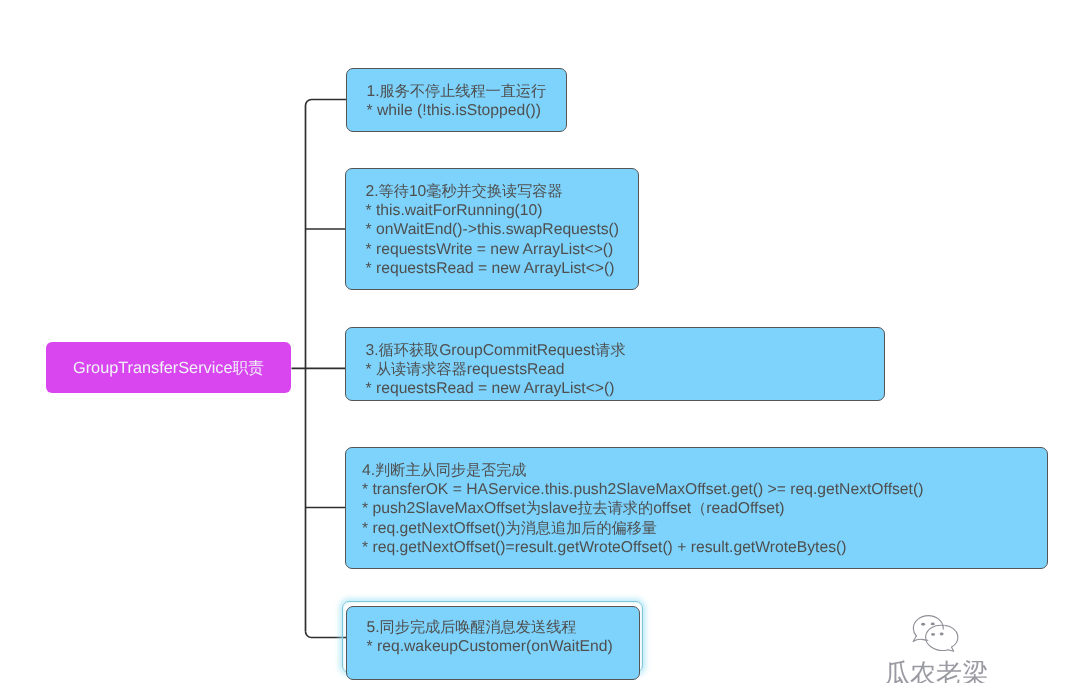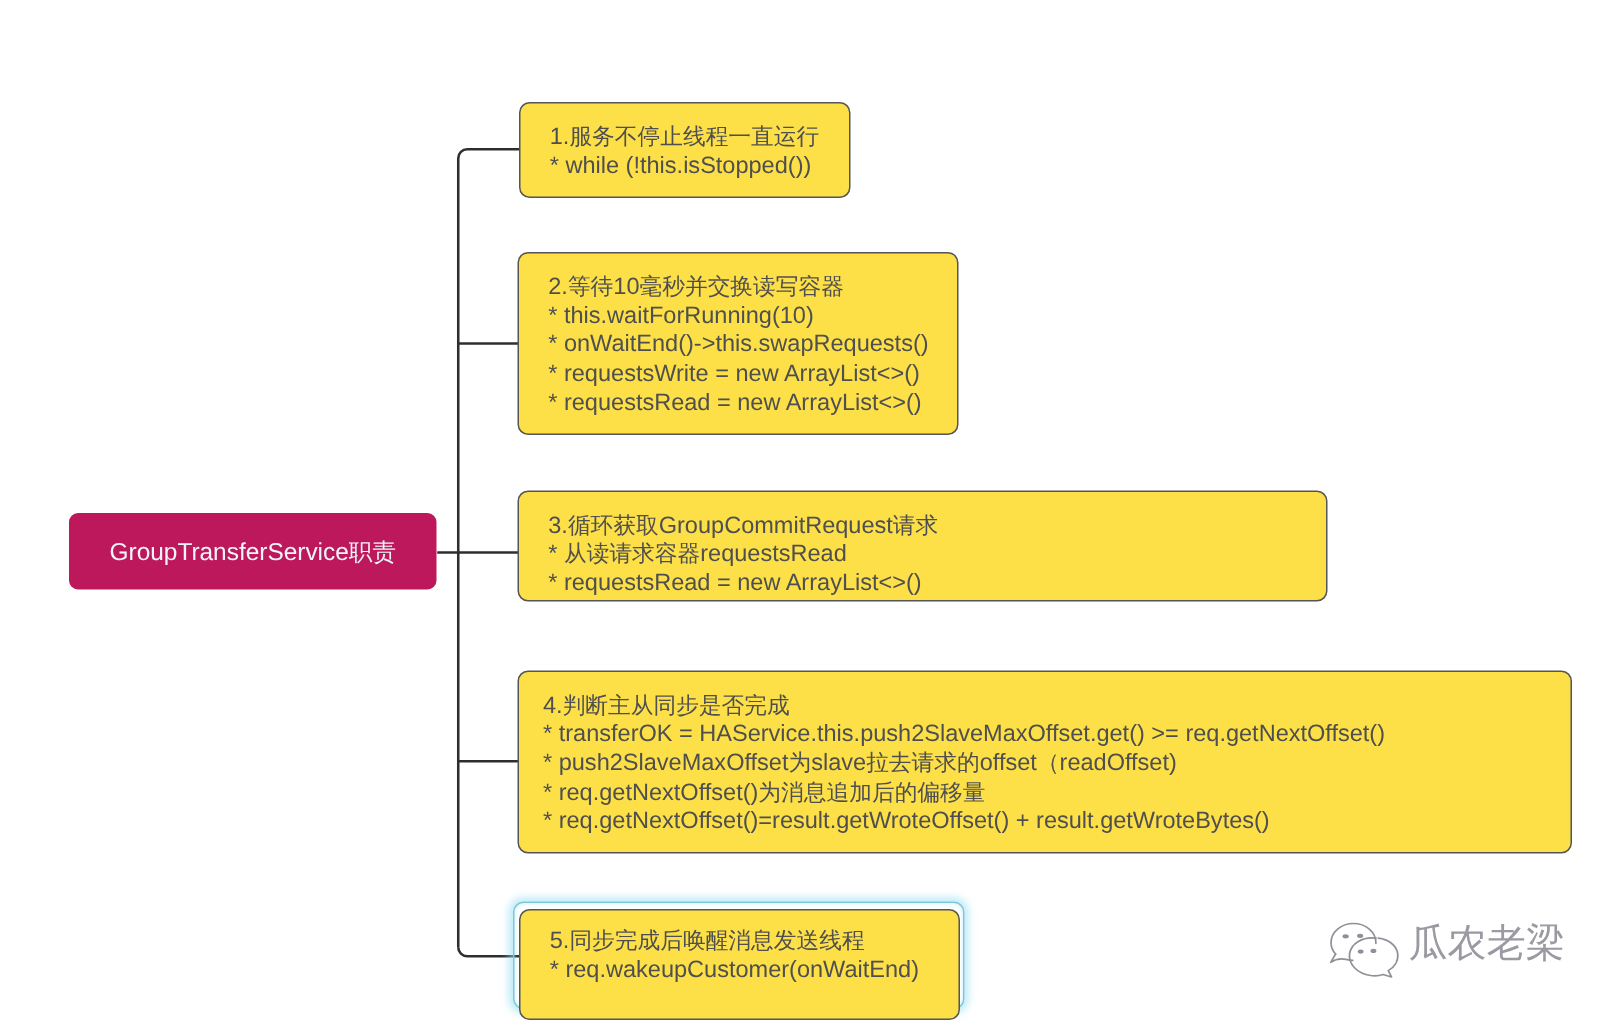--- a/index.html
+++ b/index.html
@@ -2,30 +2,30 @@
 <html><head>
 <meta charset="utf-8">
 <title>GroupTransferService</title>
 <style>
   html,body{margin:0;padding:0;}
   body{width:1080px;height:683px;background:#ffffff;overflow:hidden;
        font-family:"Liberation Sans","DejaVu Sans",sans-serif;}
   #canvas{position:relative;width:1080px;height:683px;background:#fff;
     -webkit-font-smoothing:antialiased;text-rendering:geometricPrecision;}
   .node{position:absolute;box-sizing:border-box;}
-  .root-node{left:46px;top:342px;width:245px;height:51px;background:#be185d;
+  .root-node{left:46px;top:342px;width:245px;height:51px;background:#d946ef;
     border-radius:6px;display:flex;align-items:center;justify-content:center;
     color:#f0f4f8;font-size:16.3px;letter-spacing:0;}
-  .leaf{background:#fde047;border:1.2px solid #555555;border-radius:7px;
+  .leaf{background:#7dd3fc;border:1.2px solid #555555;border-radius:7px;
     color:#4f4f4f;font-size:15.7px;line-height:19.4px;padding:12.5px 0 7.5px 19.5px;}
   .leaf .ln{white-space:pre;}
   .cjk{font-size:0.965em;}
   .hl{position:absolute;border:1.7px solid #7cc6da;border-radius:7px;box-shadow:0 0 5px 3px rgba(150,222,244,.55),inset 0 0 3px rgba(150,222,244,.6);}
   svg.wires{position:absolute;left:0;top:0;width:1080px;height:683px;}
-  .wm{position:absolute;display:flex;gap:3px;}
+  .wm{position:absolute;display:flex;align-items:center;gap:3px;flex-direction:column;}
   .wm-text{font-size:27px;color:#9a9aa2;letter-spacing:0px;line-height:1;position:relative;top:3px;}
   .root-label{position:relative;top:1px;}
   .wm-icon{display:block;}
 </style>
 </head>
 <body>
 
 <div id="canvas">
   <svg class="wires" viewBox="0 0 1080 683">
     <g fill="none" stroke="#2e2e2e" stroke-width="1.7" stroke-linecap="butt">

